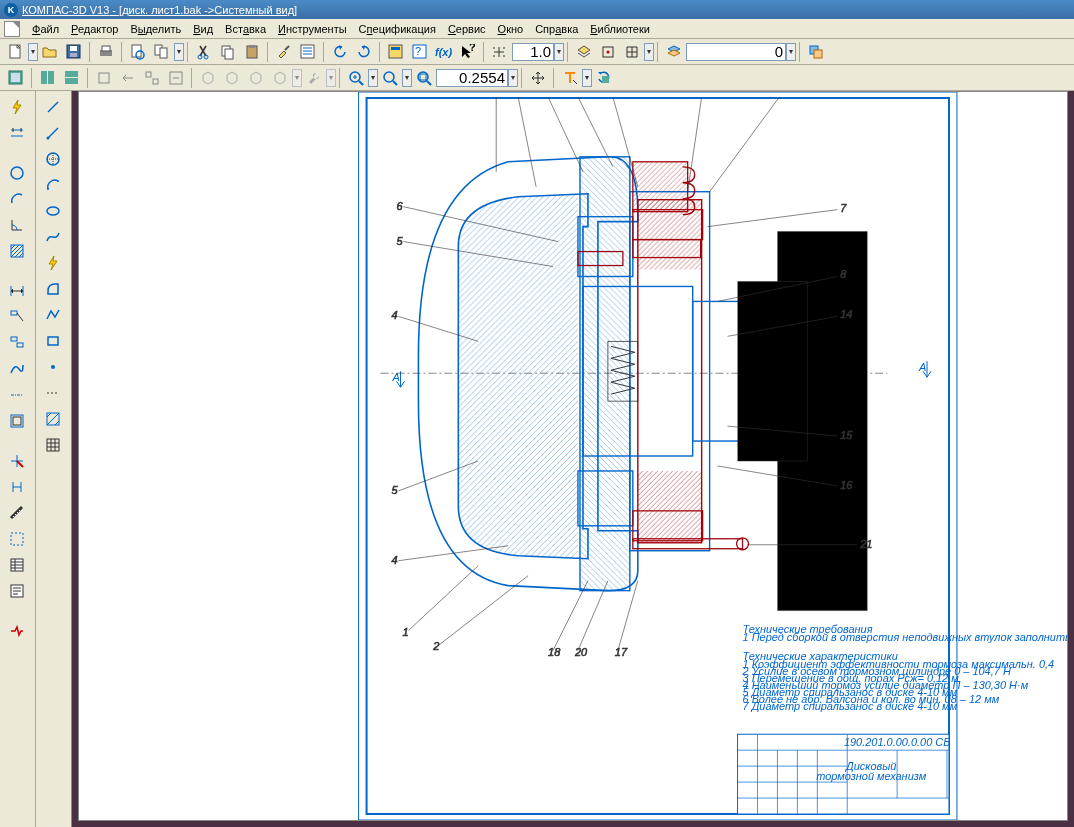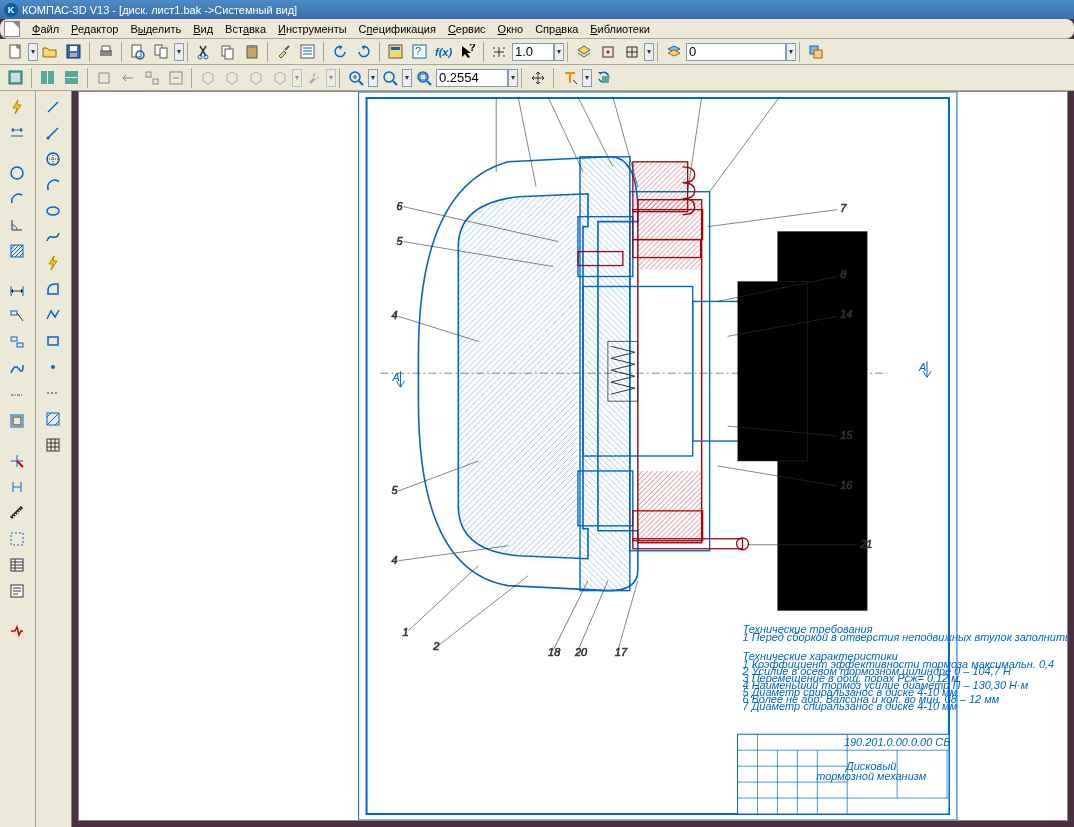--- a/index.html
+++ b/index.html
@@ -1,36 +1,36 @@
 <!DOCTYPE html>
 <html><head>
 <meta charset="utf-8">
 <style>
   * { box-sizing: border-box; margin: 0; padding: 0; font-family: Tahoma, sans-serif; font-size: 11px; }
   body { width: 1074px; height: 827px; background: #5a3b4b; overflow: hidden; }
   .bg-blur { position:absolute; inset:0; background:#4a3040; }
   .title-bar { height: 19px; background: linear-gradient(#4a8bc7,#3a6ea5); color:#fff; display:flex; align-items:center; padding:0 4px; position:relative; z-index:2;}
   .title-bar .icon { width:14px;height:14px;background:#0a5fa5;border-radius:50%;display:inline-flex;align-items:center;justify-content:center;color:#fff;font-weight:bold;font-size:9px;margin-right:4px;}
-  .menu-bar { height: 20px; background:#ece9d8; display:flex; align-items:center; padding:0 4px; border-bottom:1px solid #aca899;position:relative;z-index:2;border-radius:8px;}
+  .menu-bar { height: 20px; background:#ece9d8; display:flex; align-items:center; padding:0 4px; border-bottom:1px solid #aca899;position:relative;z-index:2;}
   .menu-bar .doc-icon{width:16px;height:16px;background:#fff;border:1px solid #888;margin-right:6px;position:relative;}
   .menu-bar .doc-icon:after{content:"";position:absolute;right:0;top:0;border:3px solid #888;border-left-color:transparent;border-bottom-color:transparent;}
   .menu-item { padding: 2px 6px; cursor: default; }
   .menu-item u{text-decoration:underline;}
   .toolbar-row { height: 26px; background:#ece9d8; display:flex; align-items:center; padding:0 4px; border-bottom:1px solid #aca899;position:relative;z-index:2;}
   .tb-btn { width:22px;height:22px;display:inline-flex;align-items:center;justify-content:center;margin:0 1px;border:1px solid transparent;cursor:default;}
   .tb-sep{width:2px;height:20px;border-left:1px solid #aca899;margin:0 3px;}
-  .tb-input{height:18px;border:1px solid #7f9db9;background:#fff;padding:0 2px;font-size:13px;}
+  .tb-input{height:18px;border:1px solid #7f9db9;background:#fff;padding:0 2px;font-size:15px;text-align:right;}
   .drop{width:10px;height:18px;border:1px solid #7f9db9;background:#eee;display:inline-flex;align-items:center;justify-content:center;color:#333;font-size:8px;}
   .left-bars{position:absolute;top:91px;left:0;width:72px;bottom:0;background:#ece9d8;display:flex;z-index:3;border-right:1px solid #888;}
   .vbar{width:36px;display:flex;flex-direction:column;align-items:center;padding-top:4px;gap:2px;}
   .vbar .vb{width:28px;height:24px;display:flex;align-items:center;justify-content:center;}
   .vbar .spacer{height:12px;}
   .canvas{position:absolute;top:91px;left:78px;right:6px;bottom:6px;background:#fff;border:1px solid #888;z-index:2;}
   svg{display:block;}
-  .titletext{white-space:nowrap;}
+  .titletext{white-space:nowrap;text-decoration:underline;}
 </style>
 </head>
 <body>
 
 <div class="bg-blur"></div>
 
 <div class="title-bar">
   <span class="icon">K</span>
   <span class="titletext"><span>КОМПАС-3D V13</span> - <span>[диск. лист1.bak -&gt;Системный вид]</span></span>
 </div>

